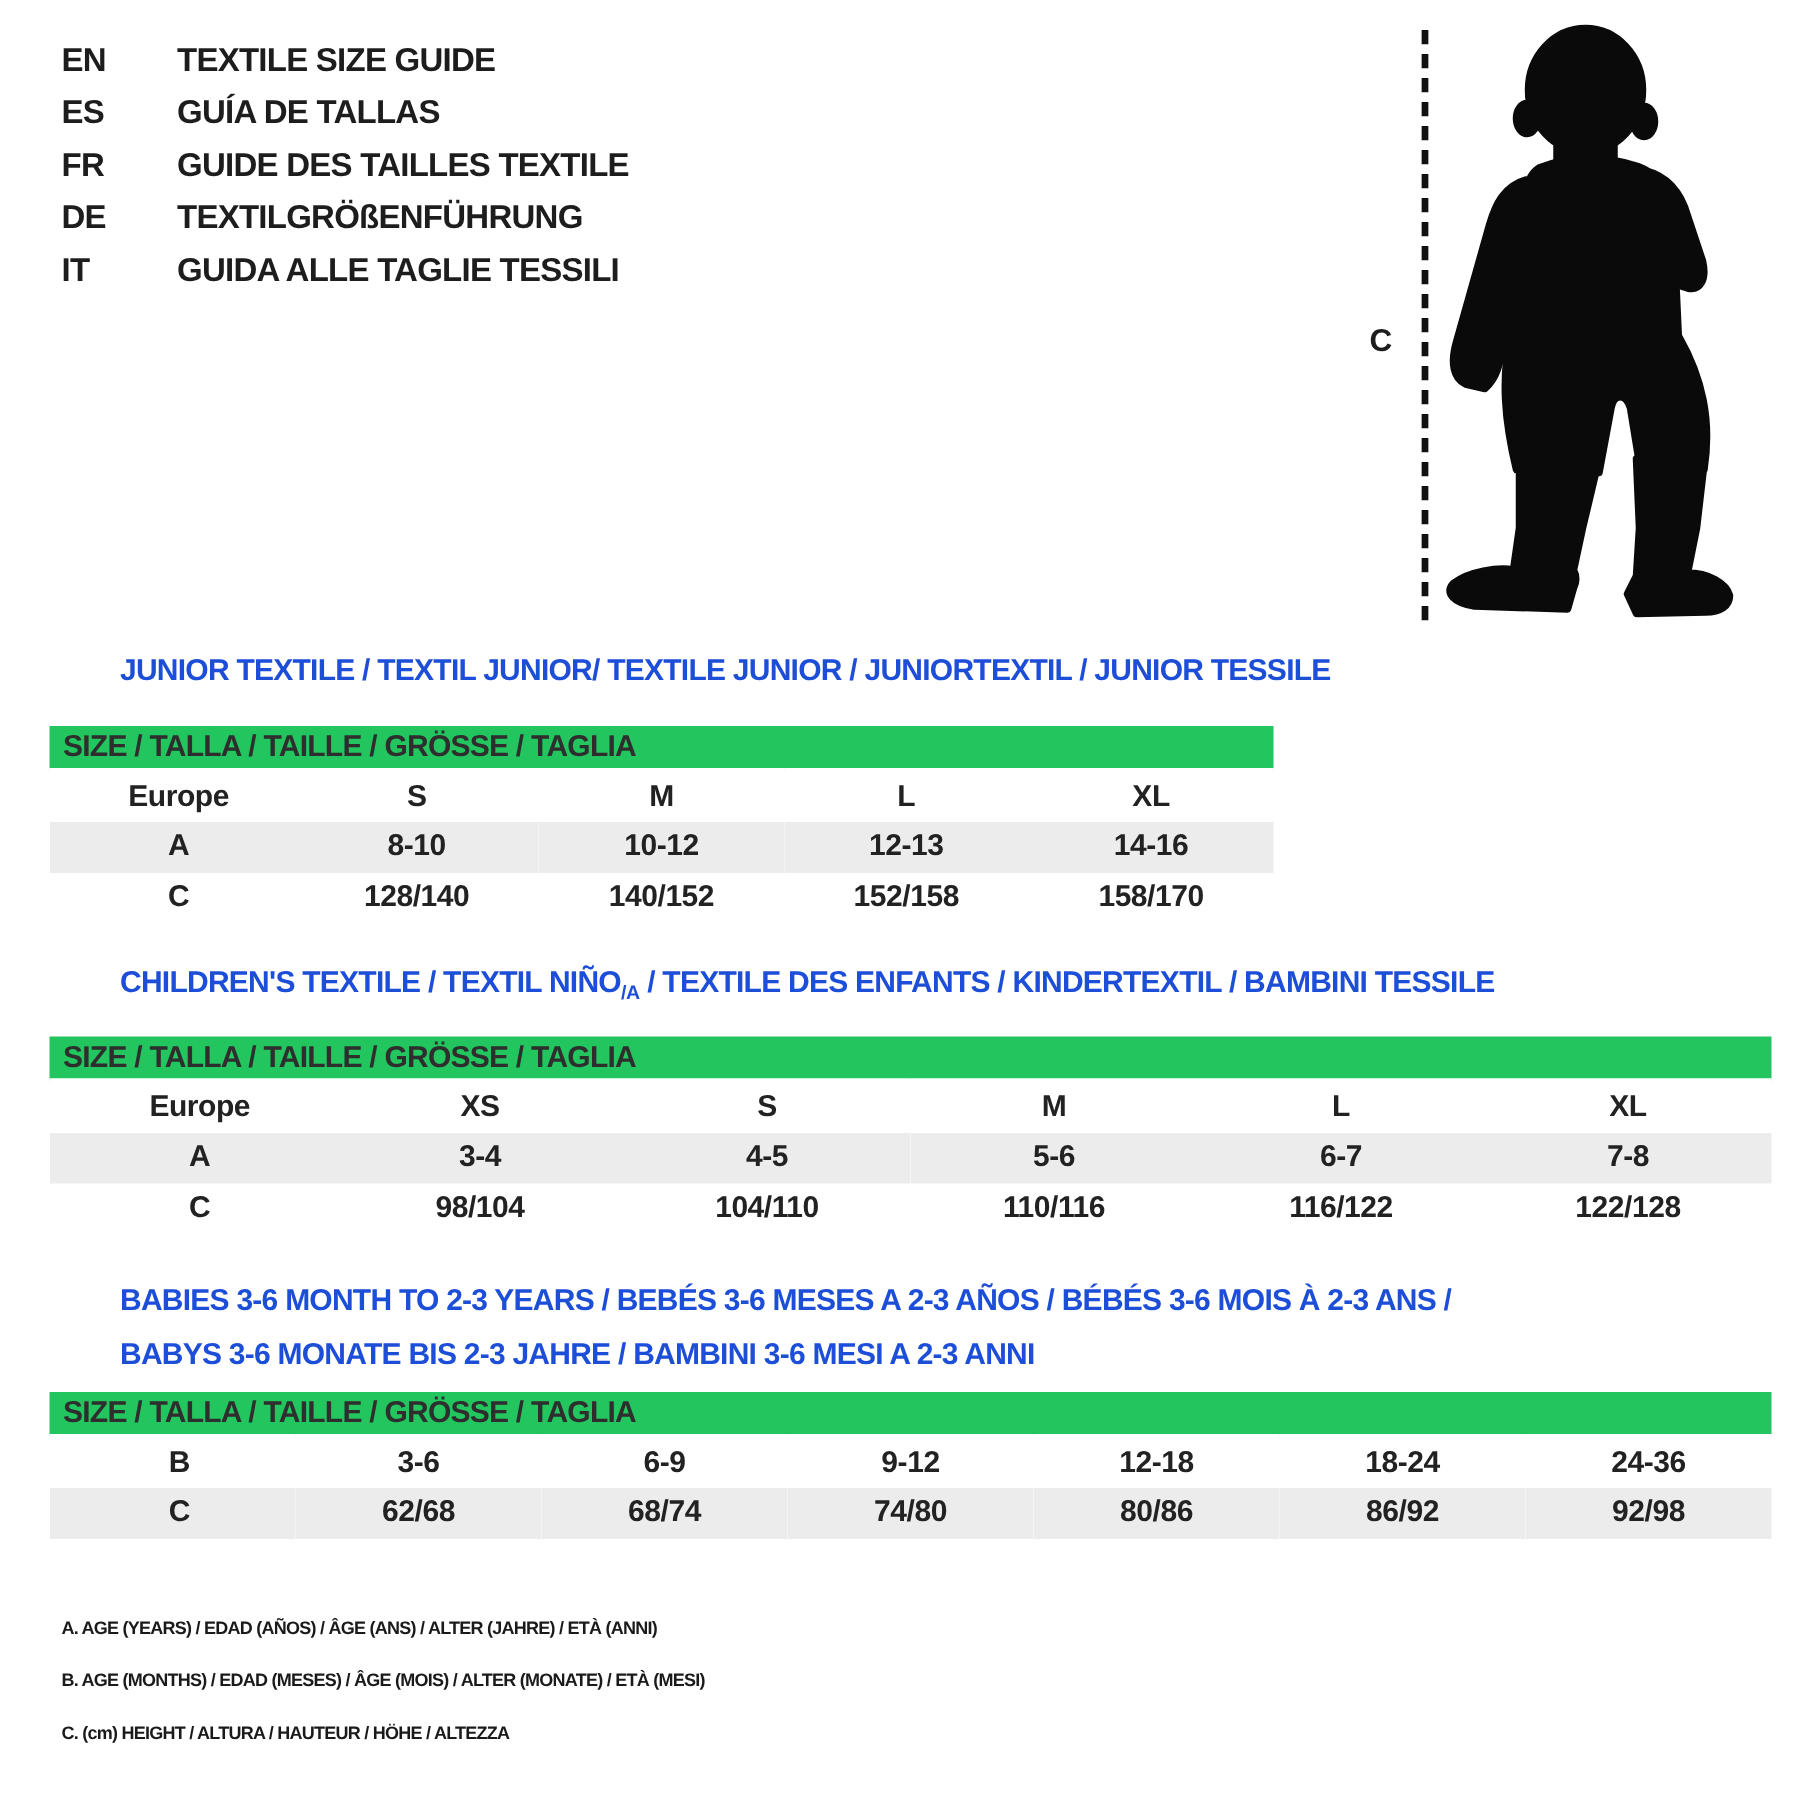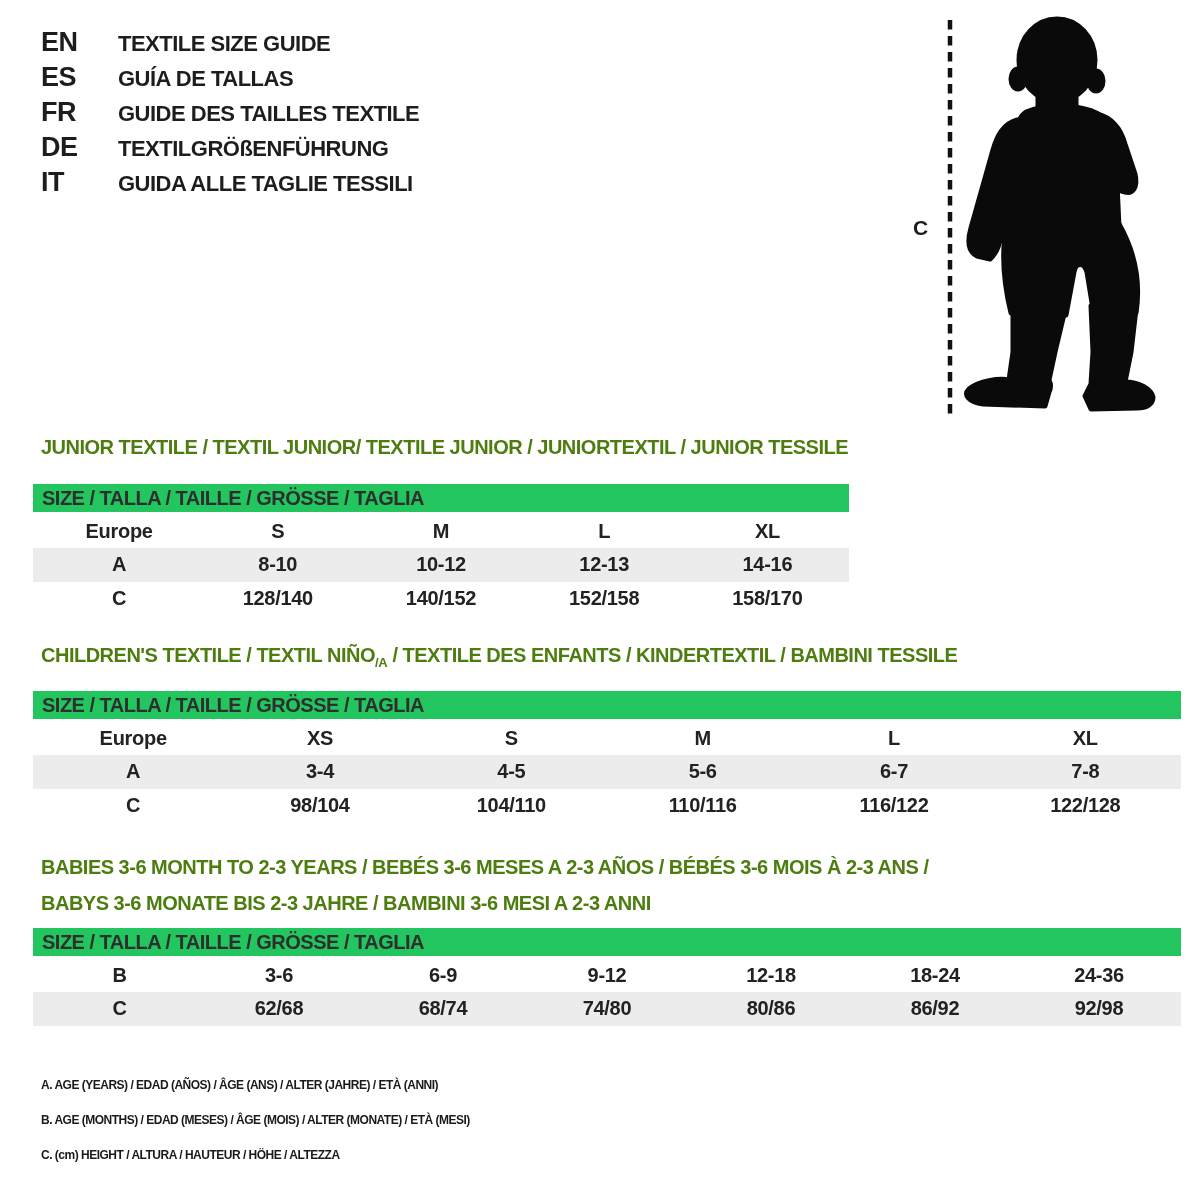--- a/index.html
+++ b/index.html
@@ -13,35 +13,35 @@
     height: 1200px;
     background: #ffffff;
     font-family: "Liberation Sans", sans-serif;
     color: #1d1d1d;
     overflow: hidden;
   }
   
   .langs { position: absolute; left: 41px; top: 27px; }
   .lang-row { display: flex; align-items: baseline; height: 35px; }
   .lang-code {
-    width: 77px; font-weight: 700; font-size: 27px; letter-spacing: -0.5px;
+    width: 77px; font-weight: 700; font-size: 22px; letter-spacing: -0.5px;
   }
   .lang-label { font-weight: 700; font-size: 22px; letter-spacing: -0.5px; white-space: nowrap; }
 
   
   #figure-svg { position: absolute; left: 905px; top: 12px; }
   #measure-label {
     position: absolute; left: 913px; top: 216px;
     font-size: 21px; font-weight: 700;
   }
 
   
   .sec-title {
     position: absolute; font-size: 20px; font-weight: 700;
-    letter-spacing: -0.5px; white-space: nowrap; color: #4d7c0f;
+    letter-spacing: -0.5px; white-space: nowrap; color: #1d4ed8; margin-left: 39px;
   }
   #junior-title   { left: 41px; top: 436px; }
   #children-title { left: 41px; top: 644px; }
   #babies-title   { left: 41px; top: 849px; line-height: 36px; }
   .sec-title sub { font-size: 13px; letter-spacing: -0.3px; }
 
   
   .size-table { position: absolute; border-collapse: collapse; table-layout: fixed; }
   #junior-table   { left: 33px; top: 484px; width: 816px; }
   #children-table { left: 33px; top: 691px; width: 1148px; }

